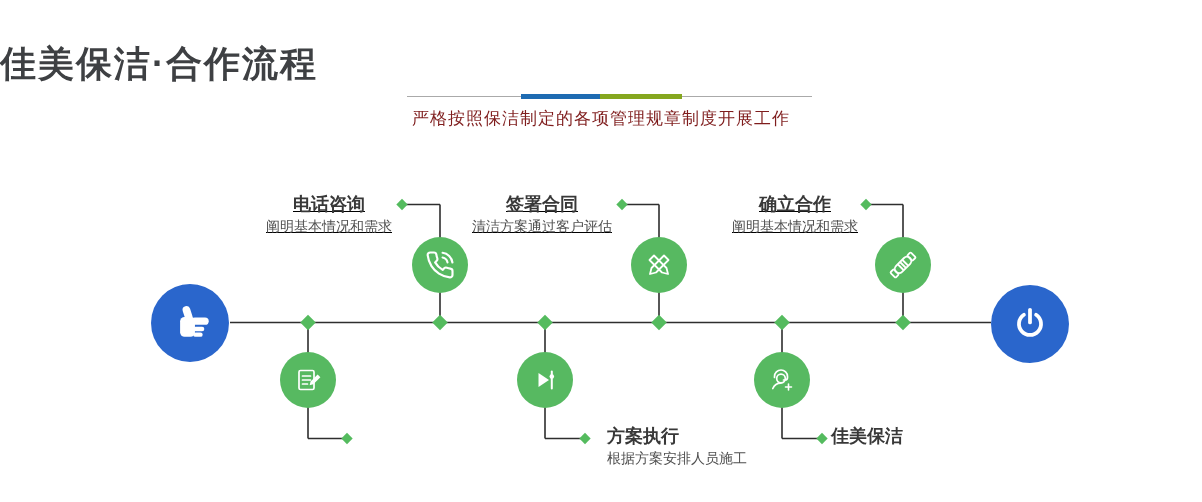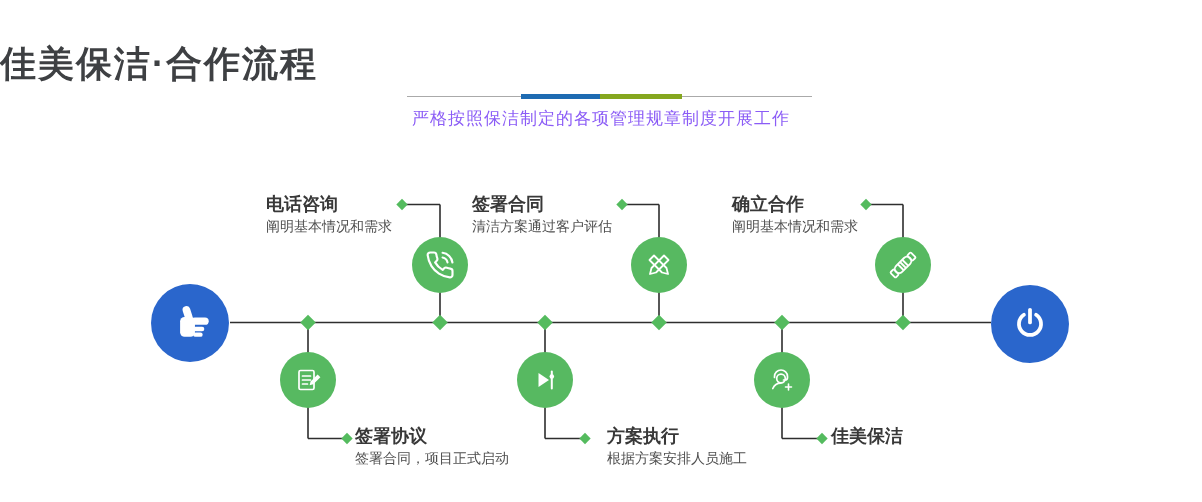--- a/index.html
+++ b/index.html
@@ -9,25 +9,25 @@
   }
   .main-title{
     position:absolute;top:40px;left:0;width:100%;text-align:left;
     font-size:36px;font-weight:700;color:#3e4043;letter-spacing:2px;
   }
   .divider-line{position:absolute;top:96px;left:407px;width:405px;height:1px;background:#aaaaaa;}
   .divider-blue{position:absolute;top:94px;left:521px;width:79px;height:5px;}
   .divider-green{position:absolute;top:94px;left:600px;width:82px;height:5px;}
   .main-subtitle{
     position:absolute;top:107px;left:0;width:100%;text-align:center;
-    font-size:17px;color:#8b5cf6;letter-spacing:1px;
+    font-size:17px;color:#7f1d1d;letter-spacing:1px;
   }
   .flow-svg{position:absolute;top:0;left:0;z-index:1;}
   .step-label{position:absolute;z-index:3;}
-  .align-right{text-align:left;}
+  .align-right{text-align:center;text-decoration:underline;}
   .step-title{font-size:18px;font-weight:600;color:#383838;line-height:18px;}
   .step-desc{font-size:14px;color:#4f4f4f;line-height:14px;margin-top:6px;white-space:nowrap;}
   .node{
     position:absolute;z-index:2;border-radius:50%;
     display:flex;align-items:center;justify-content:center;
   }
   .node-green{width:56px;height:56px;background:#57b961;}
   .node-blue{width:78px;height:78px;background:#2a66cc;}
   #node-phone{left:412px;top:237px;}
   #node-pencils{left:631px;top:237px;}
@@ -173,24 +173,20 @@
   </div>
   <div class="step-label align-right" id="label-plan">
     <div class="step-title">签署合同</div>
     <div class="step-desc">清洁方案通过客户评估</div>
   </div>
   <div class="step-label align-right" id="label-confirm">
     <div class="step-title">确立合作</div>
     <div class="step-desc">阐明基本情况和需求</div>
   </div>
 
-  <div class="step-label" id="label-sign">
-    <div class="step-title">签署协议</div>
-    <div class="step-desc">签署合同，项目正式启动</div>
-  </div>
   <div class="step-label" id="label-exec">
     <div class="step-title">方案执行</div>
     <div class="step-desc">根据方案安排人员施工</div>
   </div>
   <div class="step-label" id="label-after">
     <div class="step-title">佳美保洁</div>
   </div>
 
 </div>
 

